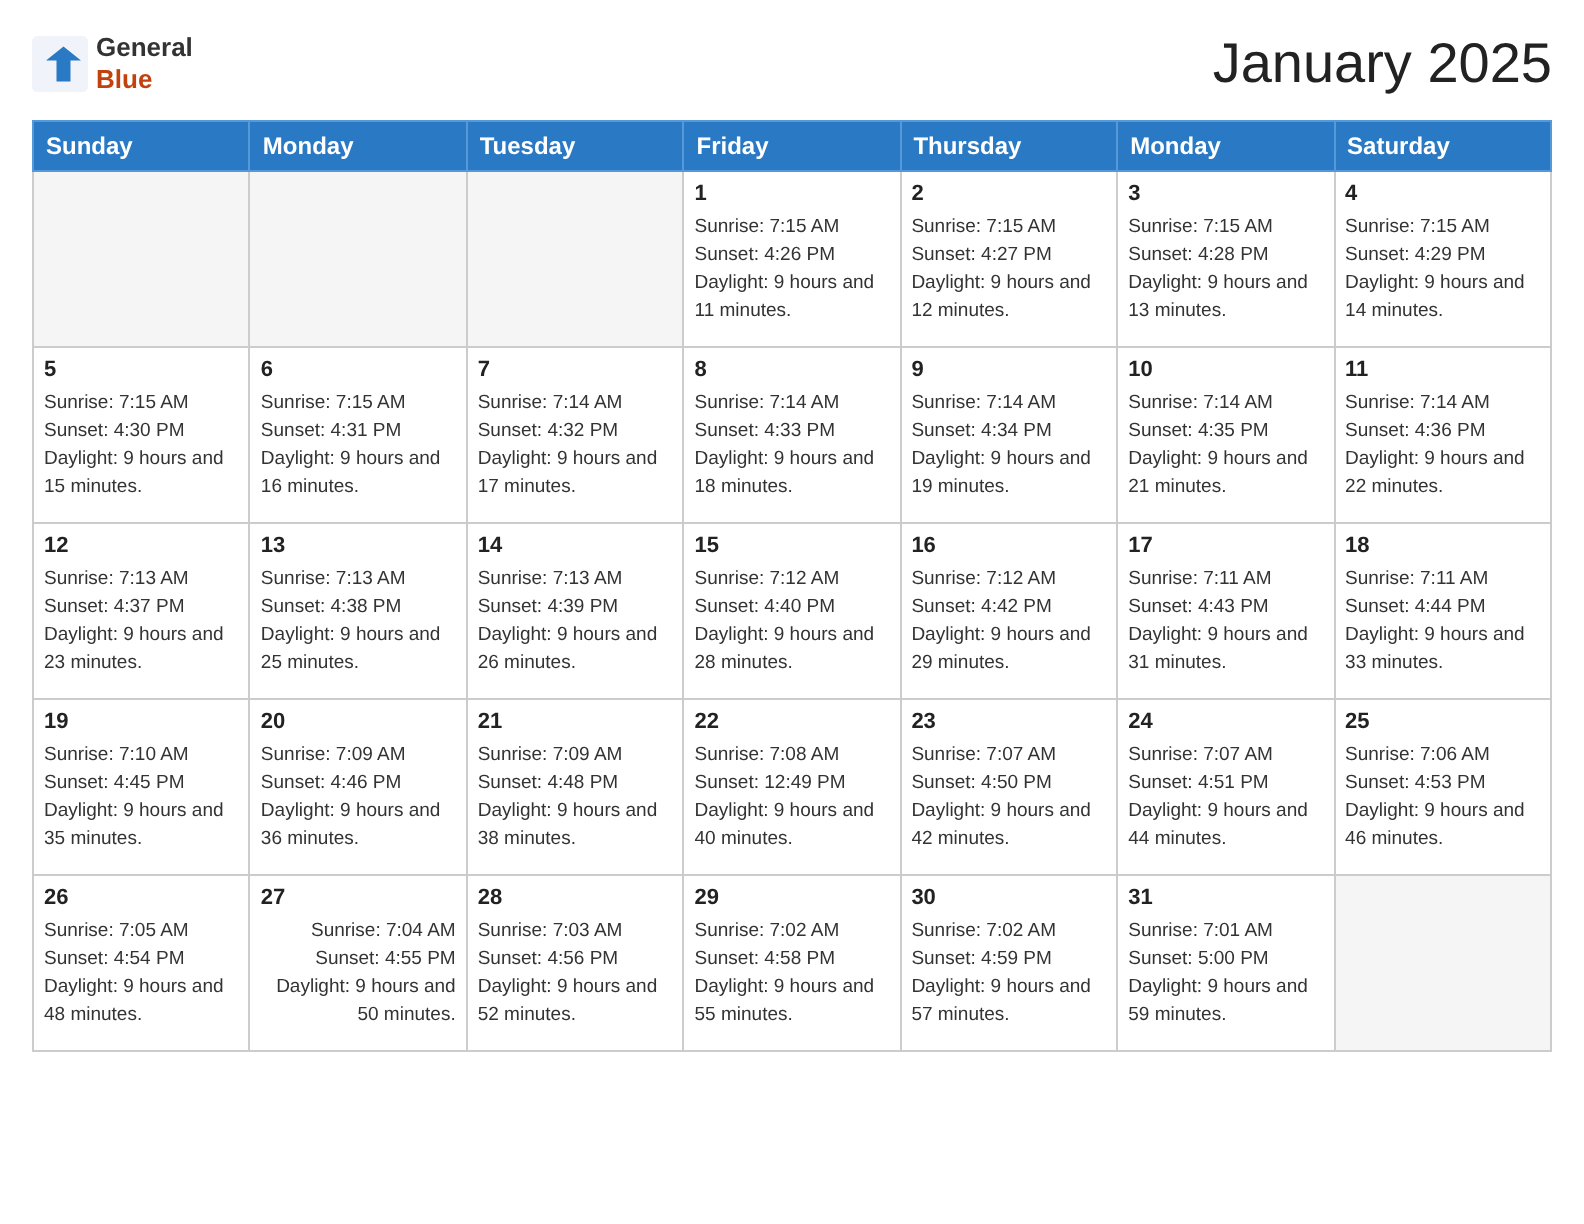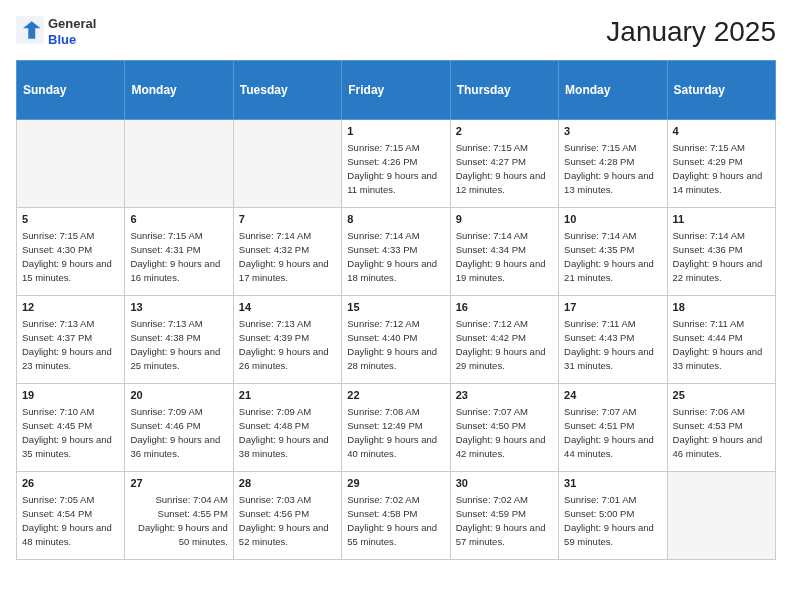--- a/index.html
+++ b/index.html
@@ -11,30 +11,30 @@
       padding: 16px;
     }
     .header {
       display: flex;
       justify-content: space-between;
       align-items: flex-start;
       margin-bottom: 12px;
     }
     .logo {
       display: flex;
-      align-items: flex-start;
+      align-items: center;
       gap: 4px;
     }
     .logo-text {
       font-size: 13px;
       font-weight: bold;
       line-height: 1.2;
       color: #333;
     }
-    .logo-blue { color: #1d4ed8; }
+    .logo-blue { color: #c2410c; }
     .logo-icon {
       width: 28px;
       height: 28px;
     }
     .title-block {
     }
     .main-title {
       font-size: 28px;
       font-weight: normal;
       color: #222;
@@ -47,21 +47,21 @@
     .calendar {
       width: 100%;
       border-collapse: collapse;
       border: 1px solid #ccc;
     }
     .calendar th {
       background: #2979c4;
       color: #fff;
       font-size: 12px;
       font-weight: bold;
-      padding: 22px 6px;
+      padding: 5px 6px;
       text-align: left;
       border: 1px solid #5599d8;
     }
     .calendar td {
       vertical-align: top;
       border: 1px solid #ccc;
       padding: 4px 5px;
       font-size: 10px;
       color: #333;
       background: #fff;

